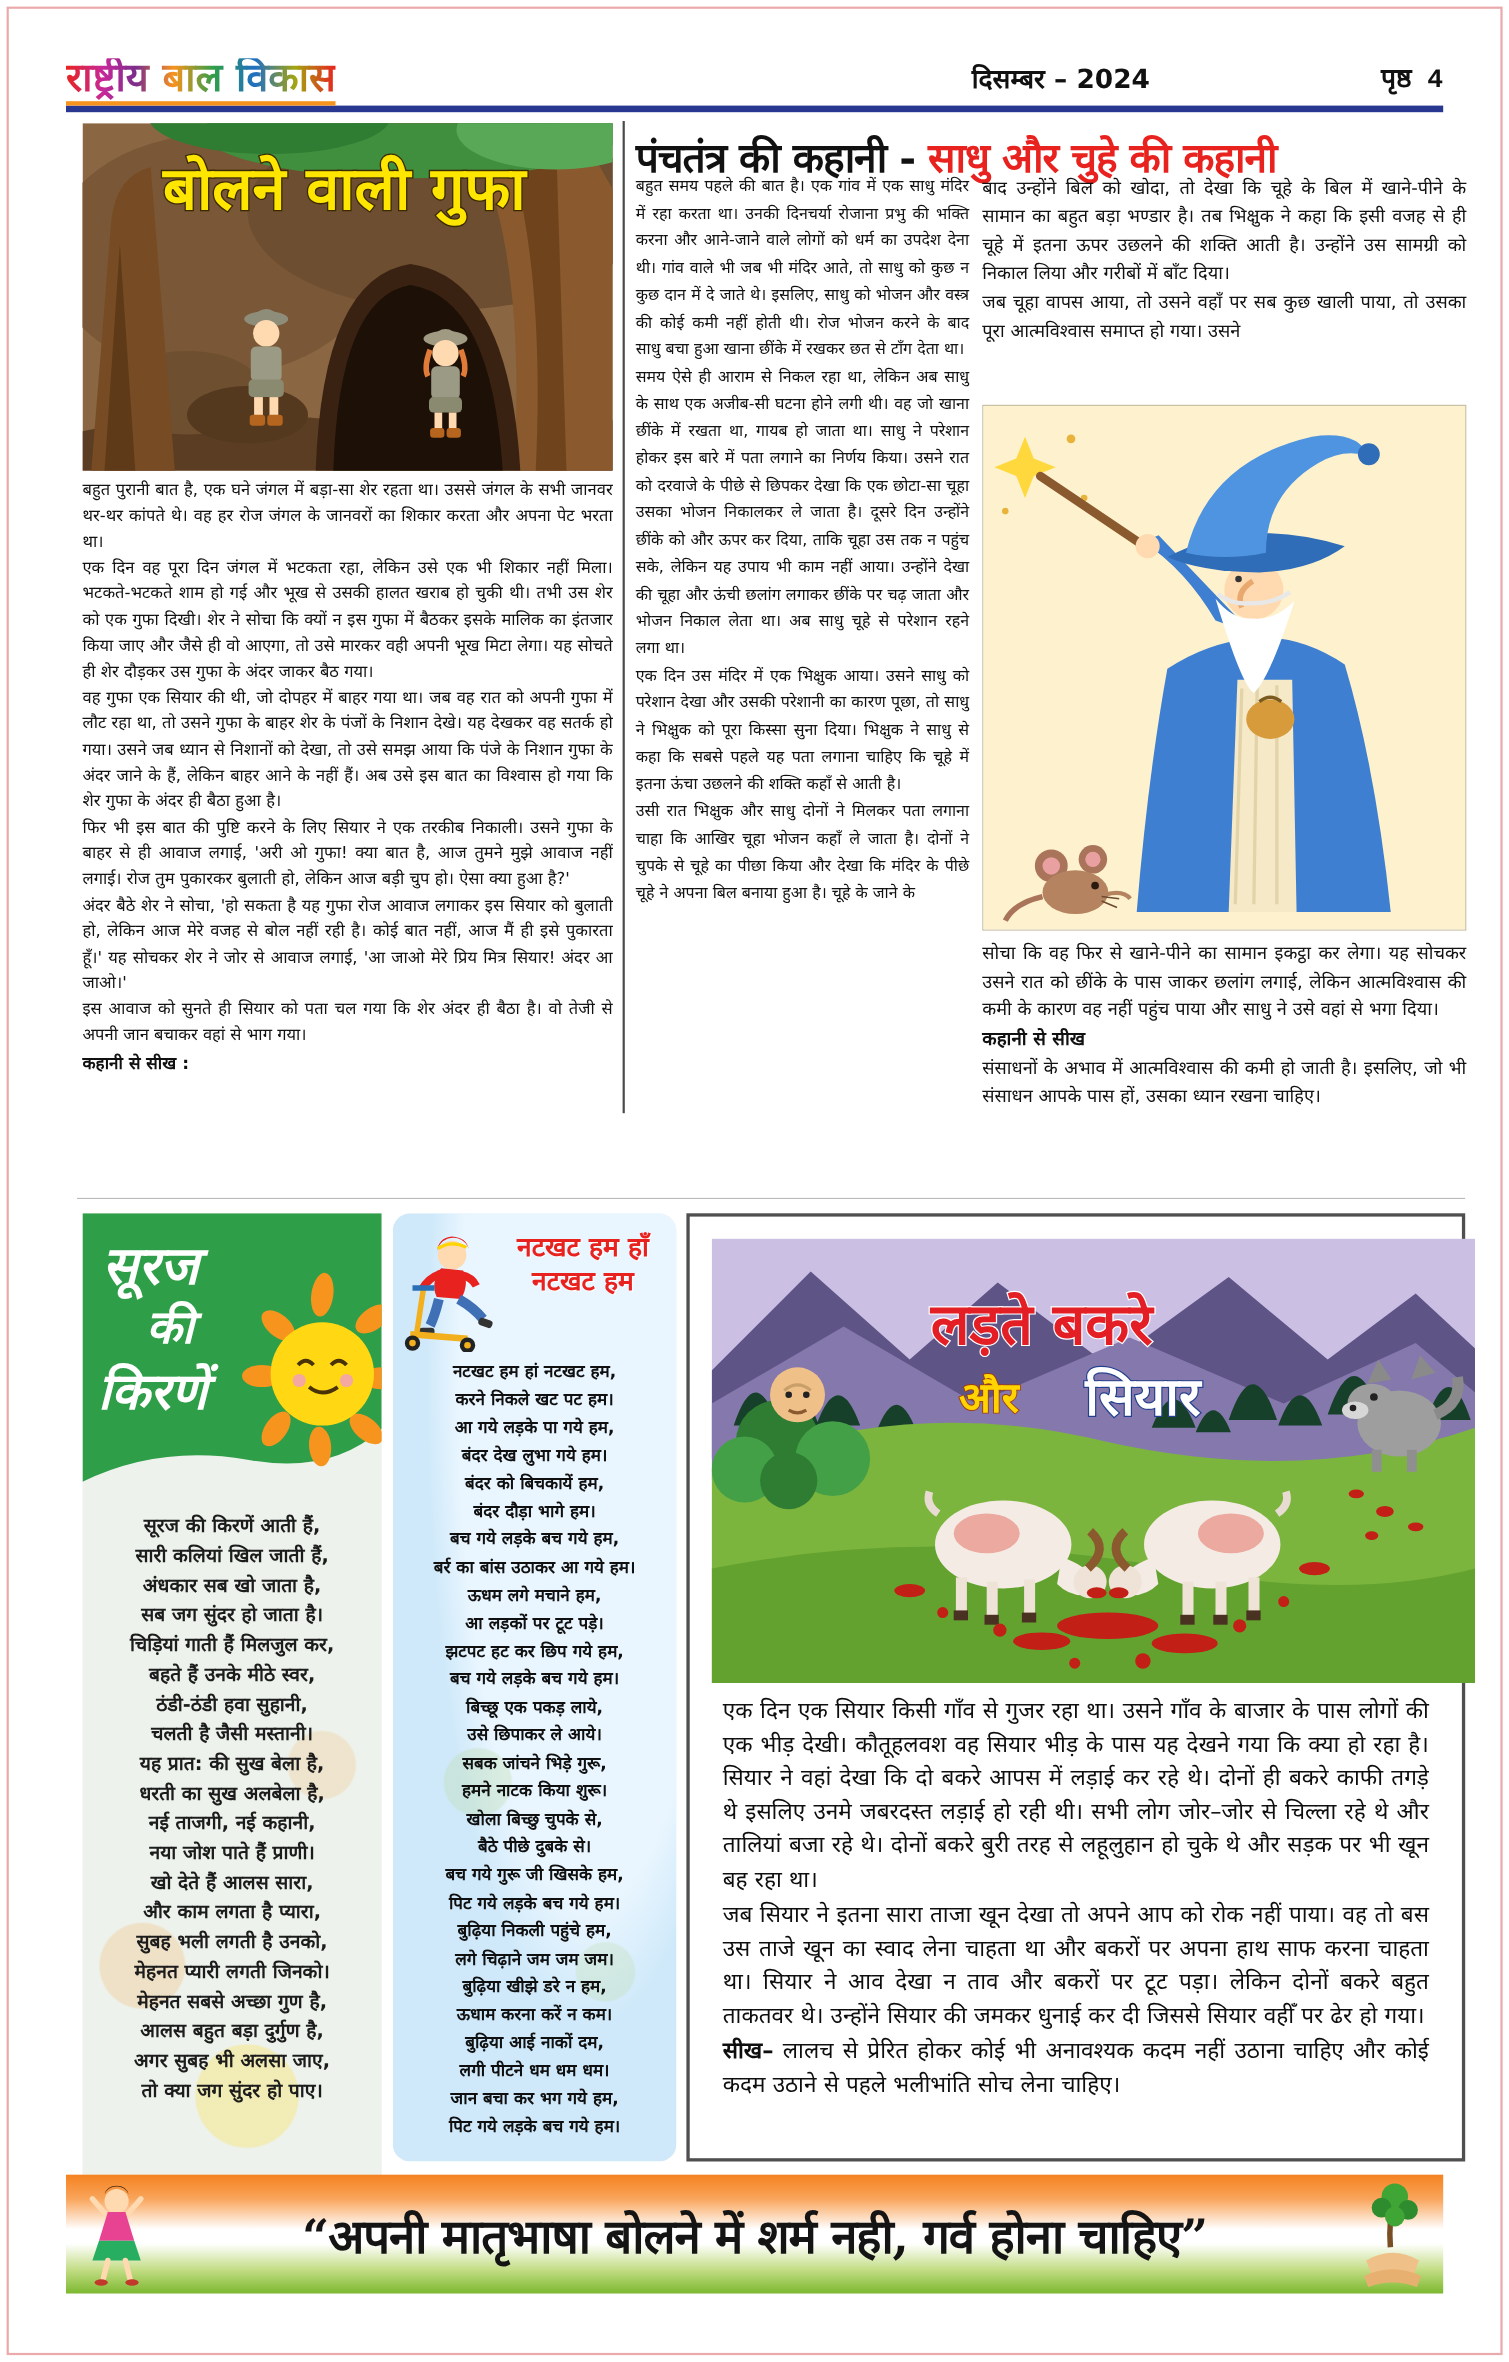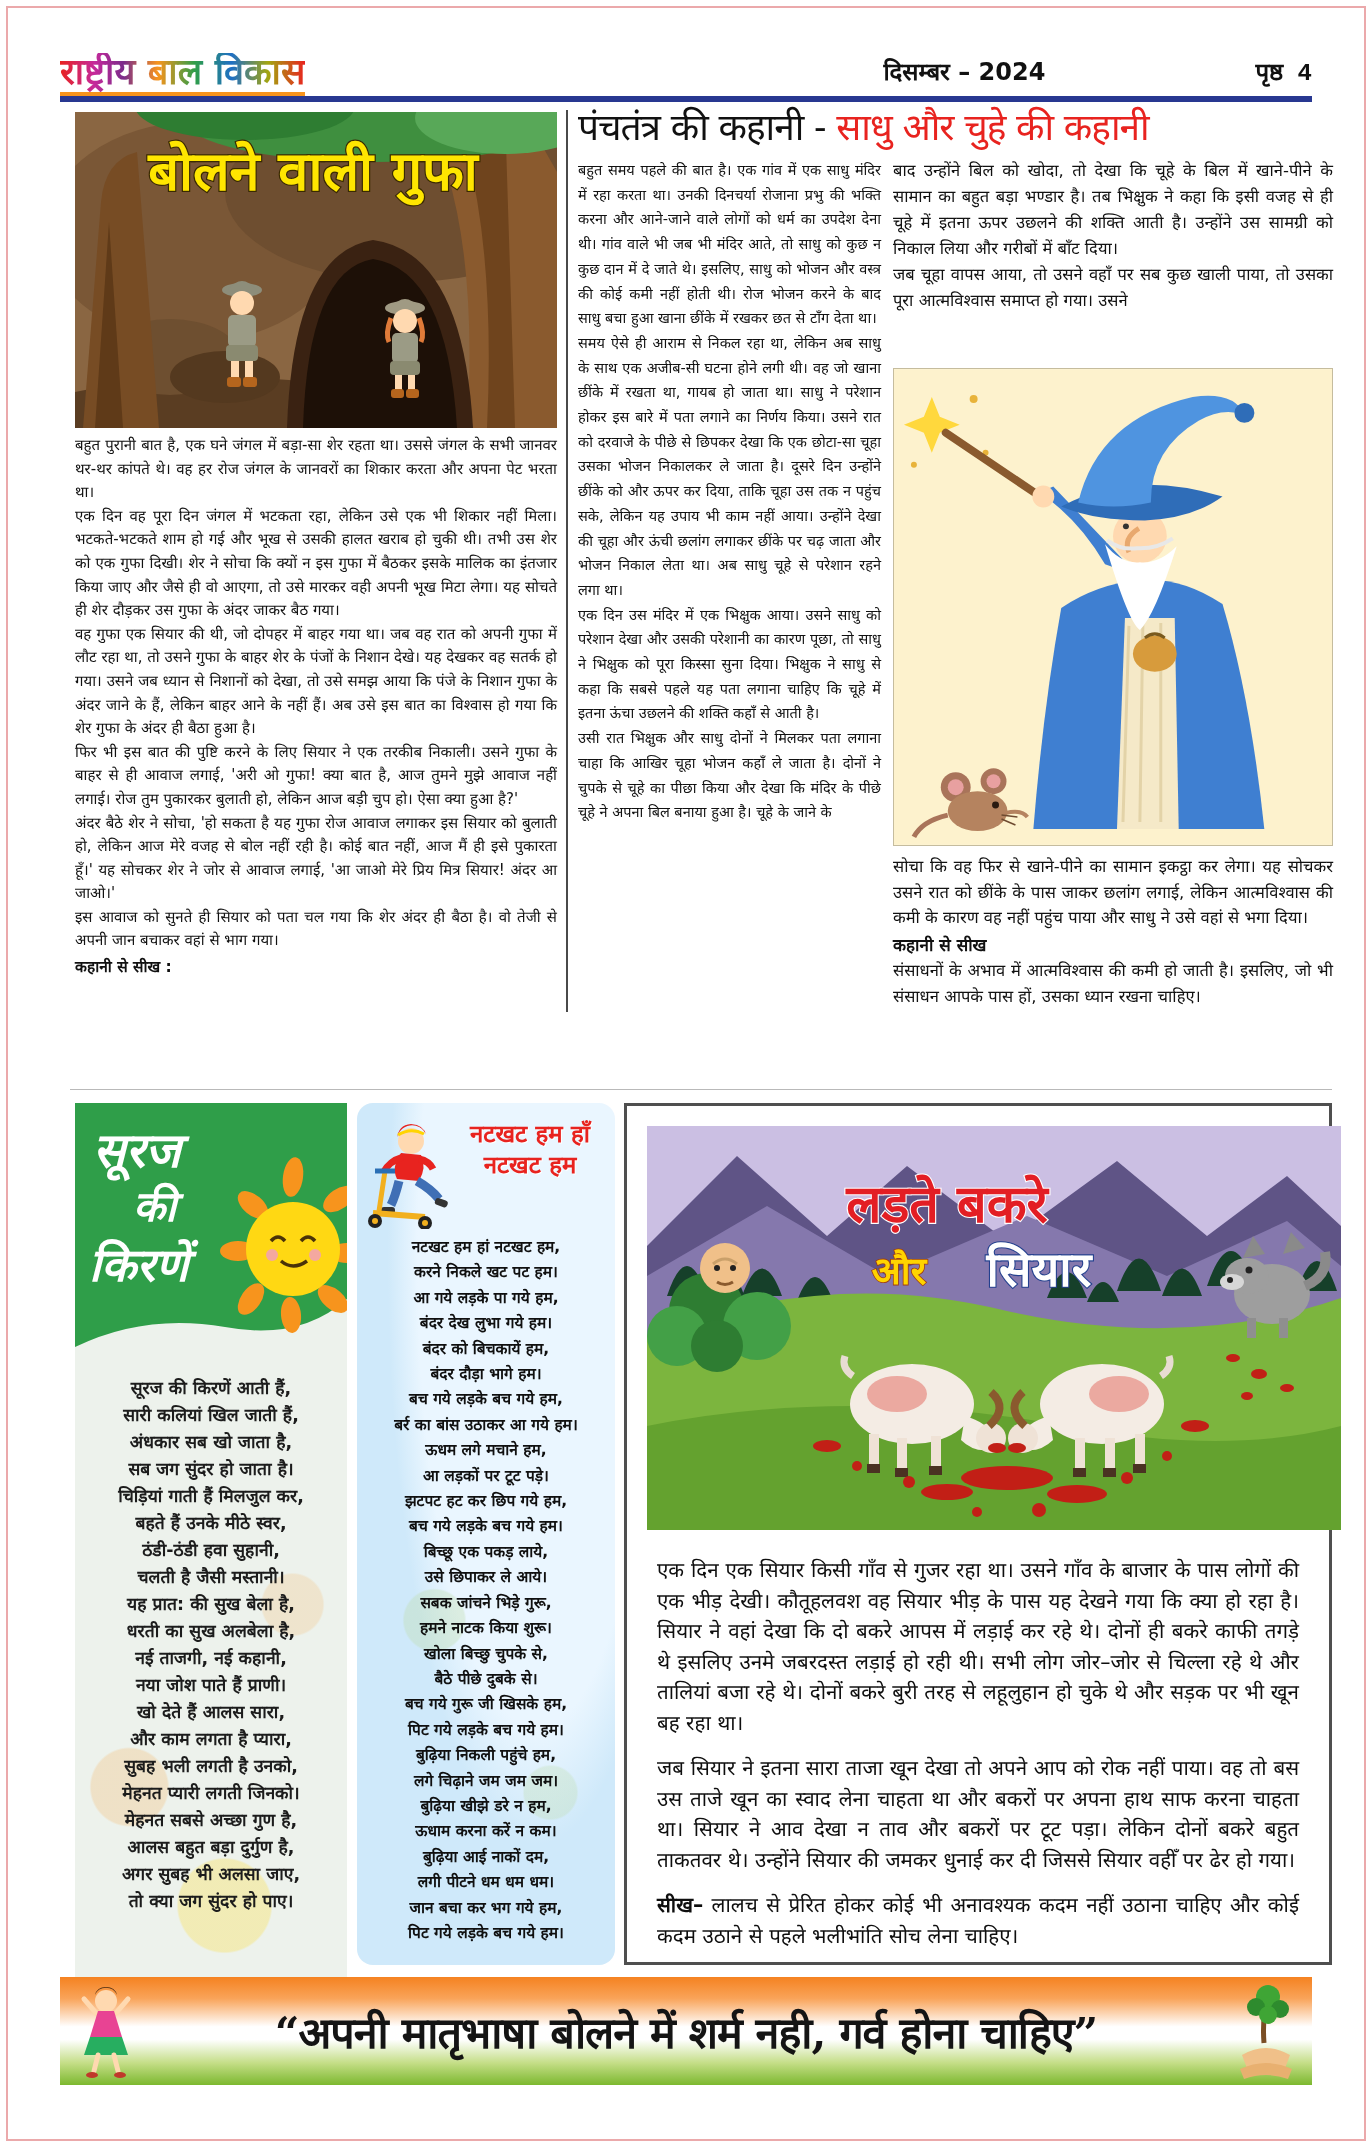--- a/index.html
+++ b/index.html
@@ -21,21 +21,21 @@
 
   
   .cave-illus { position:absolute; left:75px; top:112px; width:482px; height:316px; }
   .left-story { position:absolute; left:75px; top:434px; width:482px; font-size:15px; line-height:23.6px; text-align:justify; }
   .left-story p { margin:0; }
   .moral-h { font-size:15.5px; font-weight:bold; margin-top:3px; }
 
   .divider-v { position:absolute; left:566px; top:110px; height:902px; border-left:2px solid #4a4a4a; }
   .divider-h { position:absolute; left:70px; top:1089px; width:1262px; border-top:1.5px solid #b9b9b9; }
 
-  .pancha-title { position:absolute; left:578px; top:100px; width:756px; font-size:37px; font-weight:normal;
+  .pancha-title { position:absolute; left:578px; top:116px; width:756px; font-size:37px; font-weight:bold;
                   white-space:nowrap; letter-spacing:-1px; font-family:"DejaVu Serif","Liberation Serif",serif; }
   .t-red { color:#e8231f; }
   .colA { position:absolute; left:578px; top:158px; width:303px; font-size:14.5px; line-height:24.7px; text-align:justify; }
   .colA p, .colB p { margin:0; }
   .colB-top { position:absolute; left:893px; top:158px; width:440px; font-size:16.5px; line-height:26px; text-align:justify; }
   .wizard-illus { position:absolute; left:893px; top:368px; width:440px; height:478px; border:1px solid #c5bc9e; }
   .colB-bottom { position:absolute; left:893px; top:854px; width:440px; font-size:16.5px; line-height:25.5px; text-align:justify; }
   .moral-h2 { font-size:17px; font-weight:bold; margin-top:2px; }
 
   
@@ -58,21 +58,21 @@
   .kid-illus { position:absolute; left:4px; top:8px; }
   .natkhat-title { position:absolute; left:92px; top:16px; width:162px; text-align:center; color:#e8231f;
                    font-weight:bold; font-size:24px; line-height:31px; text-shadow:1px 1px 0 #ffffff; }
   .natkhat-lines { position:absolute; top:132px; left:0; right:0; text-align:center;
                    font-size:15.5px; font-weight:bold; line-height:25.4px; color:#101010; }
 
   .goat-block { position:absolute; left:624px; top:1103px; width:708px; height:862px; border:3px solid #4f4f4f; background:#fff; padding:20px; }
   .goat-illus { display:block; width:694px; height:404px; }
   .goat-text { padding:10px 10px 0; font-size:20.5px; line-height:30.5px; text-align:justify; color:#0e0e0e;
                font-family:"DejaVu Sans","Liberation Sans",sans-serif; }
-  .goat-text p { margin:15px 0 2px; }
+  .goat-text p { margin:0 0 2px; }
 
   .banner { position:absolute; left:60px; top:1977px; width:1252px; height:108px;
             background:linear-gradient(180deg,#f58220 0%,#f9a45a 20%,#ffffff 46%,#ffffff 58%,#c3dd85 80%,#7cb82f 100%);
             display:flex; align-items:center; justify-content:center; }
   .banner-text { font-size:43px; font-weight:bold; color:#141414; letter-spacing:-1px;
                  font-family:"DejaVu Serif","Liberation Serif",serif; }
   .banner-girl { position:absolute; left:10px; top:6px; }
   .banner-plant { position:absolute; right:10px; top:4px; }
 </style>
 </head>

